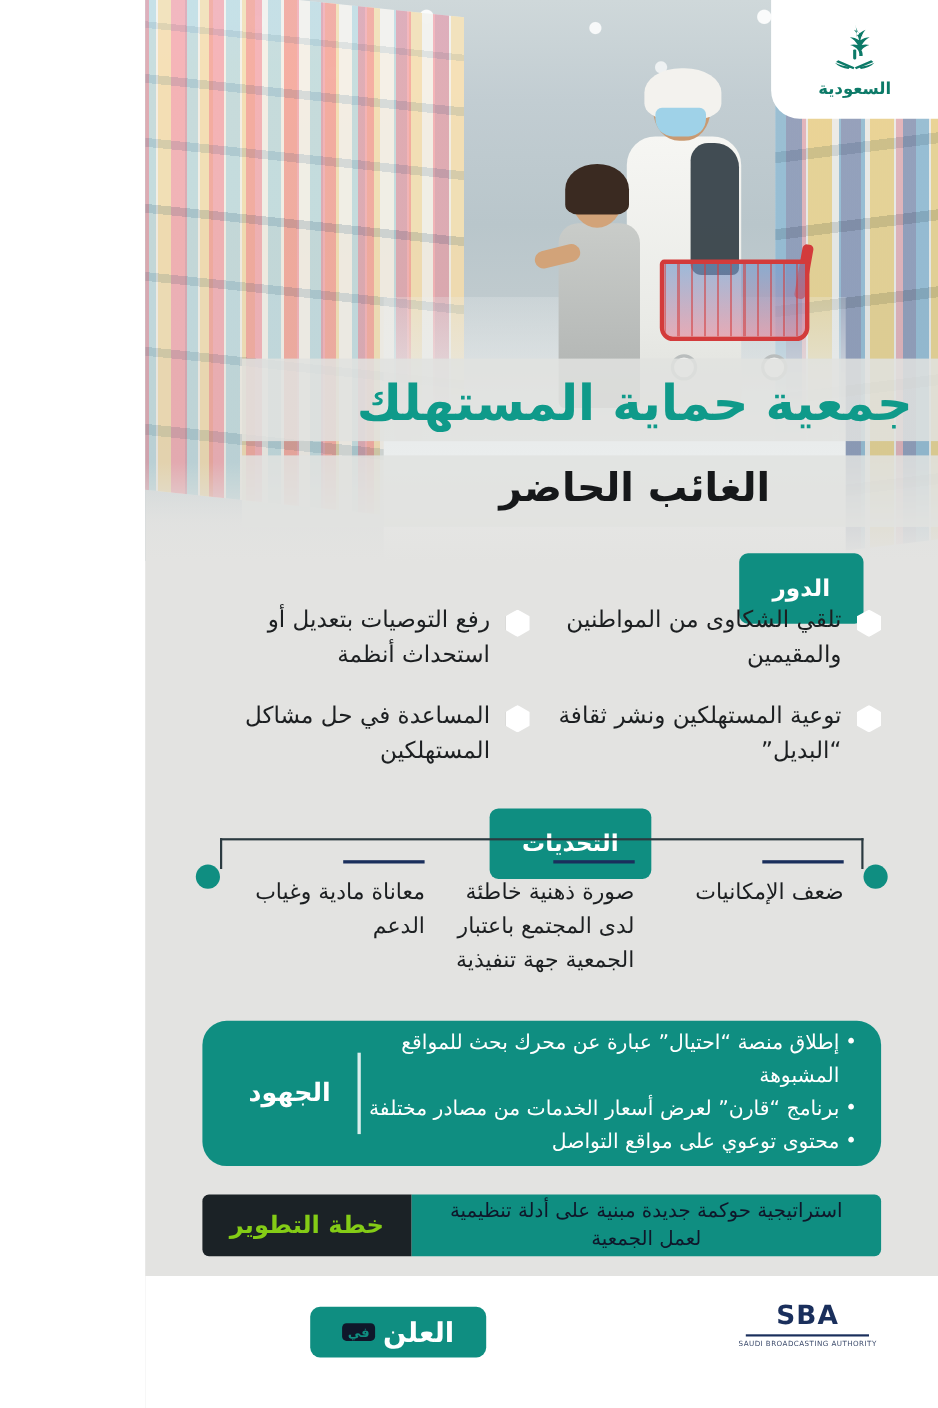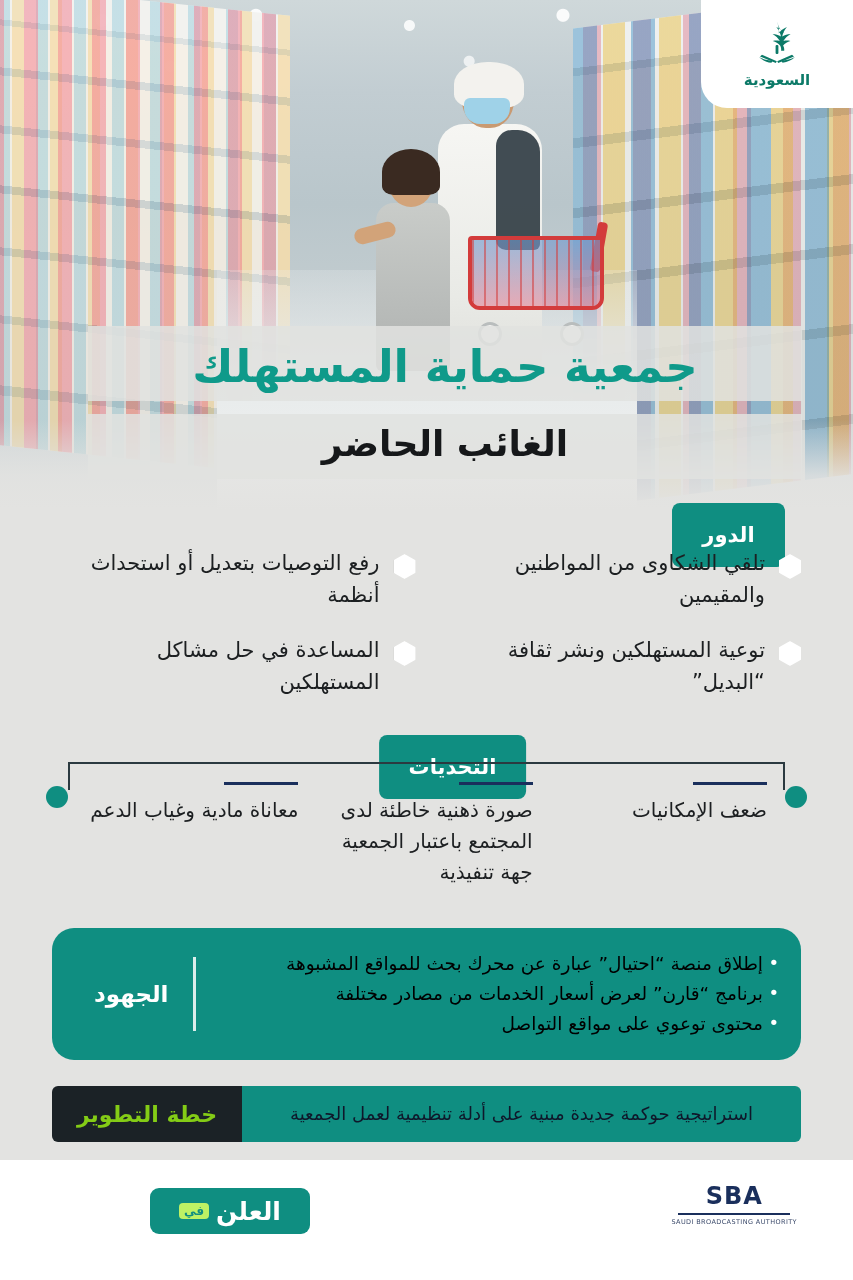--- a/index.html
+++ b/index.html
@@ -8,21 +8,21 @@
     background: #ffffff;
   }
   body {
     width: 853px;
     height: 1280px;
     font-family: "DejaVu Sans", "Liberation Sans", sans-serif;
     overflow: hidden;
   }
   .poster {
     position: relative;
-    width: 853px;
+    width: 721px;
     height: 1280px;
     background: #e3e3e1;
     overflow: hidden;
   }
 
   
   .hero {
     position: absolute;
     top: 0; left: 0;
     width: 853px;
@@ -402,21 +402,21 @@
     background: rgba(255,255,255,.85);
     margin-left: 18px;
   }
   .efforts-list {
     flex: 1 1 auto;
     list-style: none;
     margin: 0;
     padding: 0;
   }
   .efforts-list li {
-    color: #000000;
+    color: #ffffff;
     font-size: 18.5px;
     line-height: 1.62;
     text-align: right;
     position: relative;
     padding-right: 16px;
   }
   .efforts-list li::before {
     content: "•";
     position: absolute;
     right: 0;
@@ -511,21 +511,21 @@
     justify-content: center;
     gap: 7px;
   }
   .alaan-main {
     color: #ffffff;
     font-size: 25px;
     font-weight: 700;
     line-height: 1;
   }
   .alaan-badge {
-    background: #bef264;
+    background: #0f172a;
     color: #0f8e81;
     font-size: 12px;
     font-weight: 700;
     border-radius: 4px;
     padding: 2px 5px;
     line-height: 1;
   }
 </style>
 </head>
 <body>

